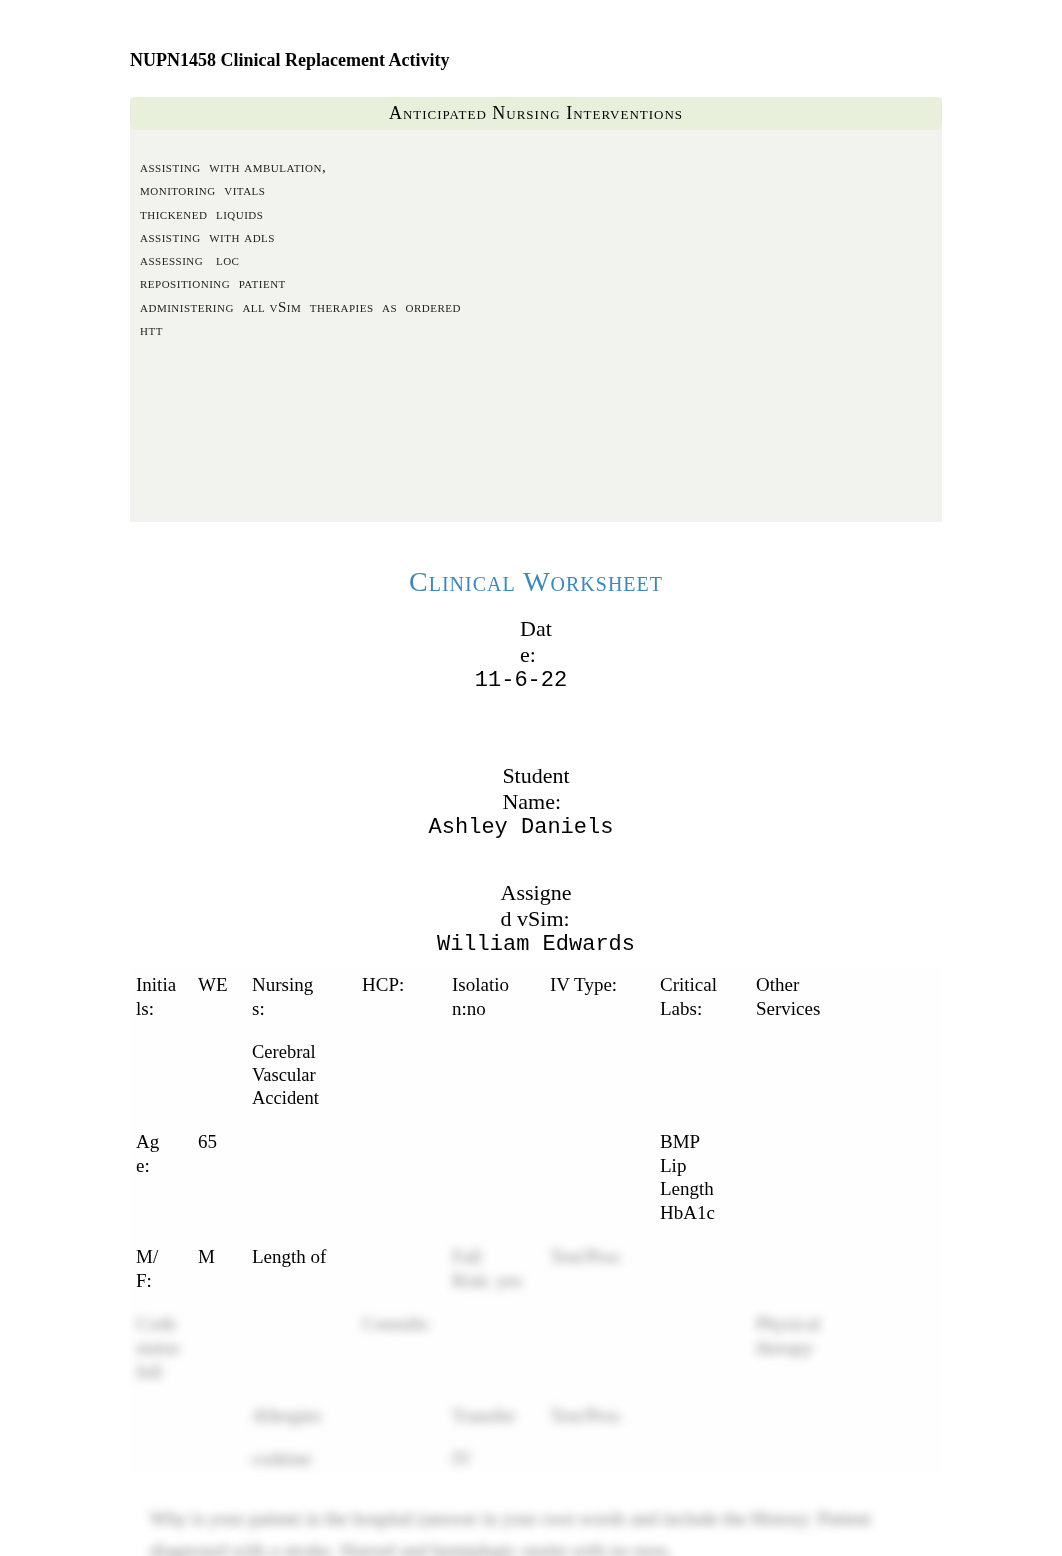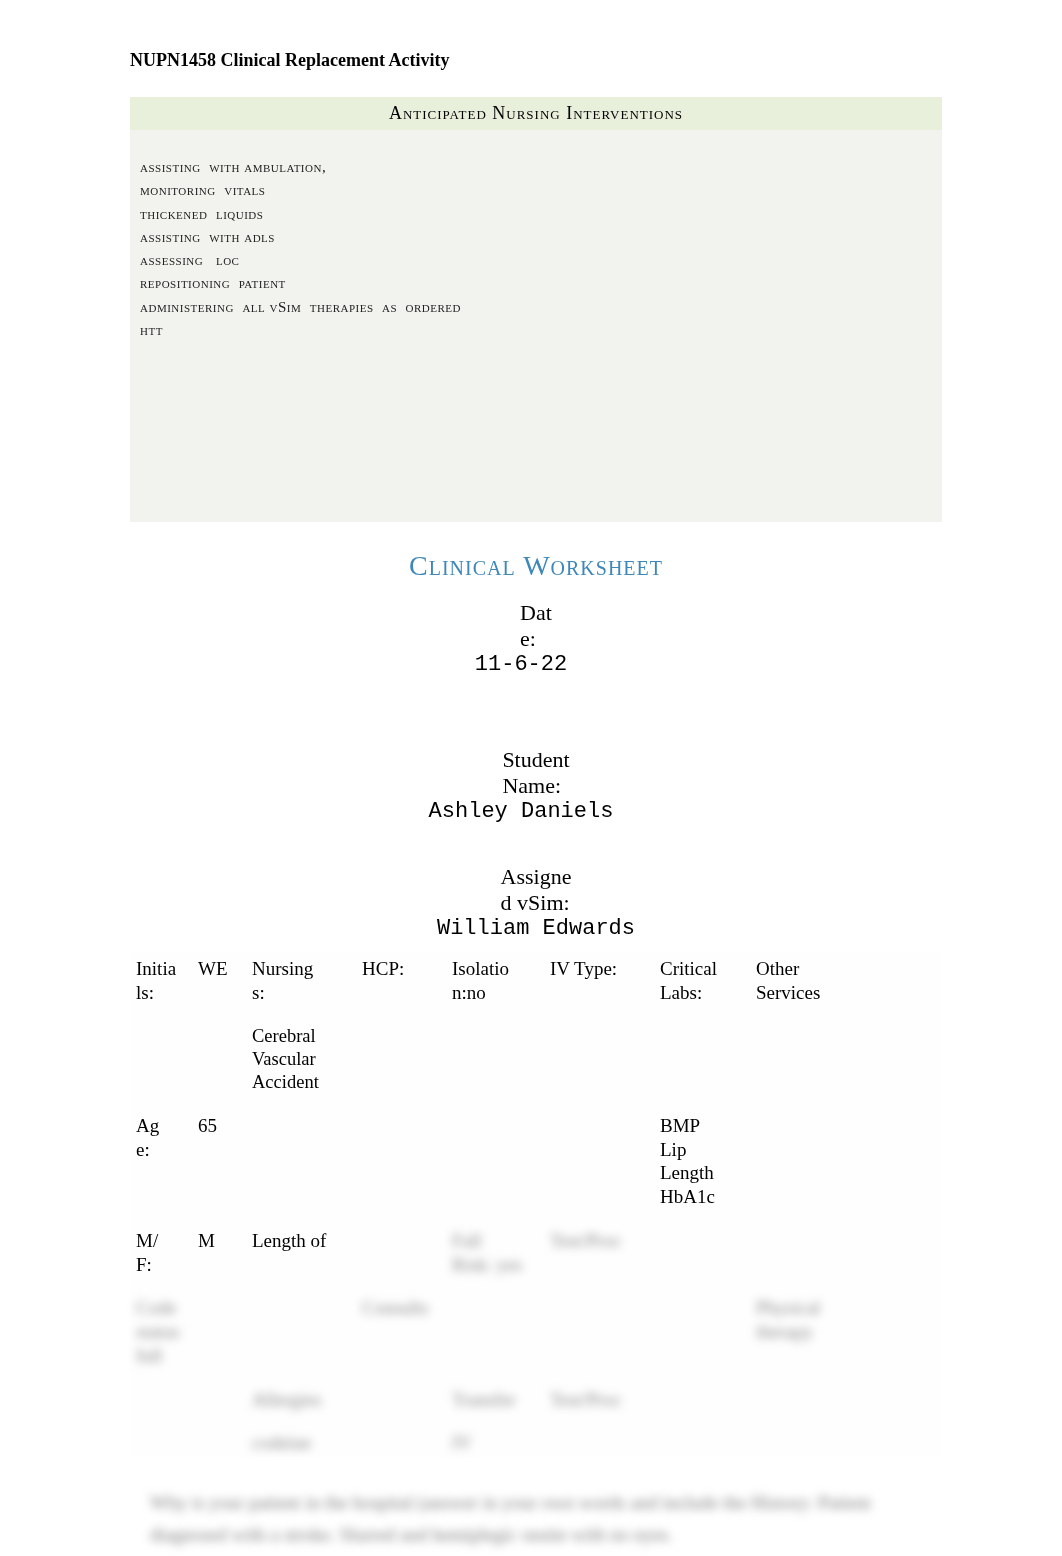--- a/index.html
+++ b/index.html
@@ -23,37 +23,38 @@
     margin-top: 10px;
     padding-bottom: 170px;
   }
   .ani-title {
     background: #e8efdb;
     text-align: center;
     padding: 6px 0;
     font-size: 18px;
     letter-spacing: 1px;
     font-variant: small-caps;
+    border-radius: 6px;
   }
   .ani-body {
     padding: 26px 18px 10px 10px;
     font-size: 15px;
     font-variant: small-caps;
     line-height: 1.55;
     letter-spacing: 0.5px;
     color: #222;
   }
   .ani-body div { white-space: pre-wrap; }
   .worksheet-title {
     text-align: center;
     font-size: 28px;
     color: #3d87b9;
     font-variant: small-caps;
     letter-spacing: 1px;
-    margin-top: 28px;
+    margin-top: 44px;
     margin-bottom: 12px;
   }
   .row1 {
     display: flex;
     align-items: center;
     font-size: 22px;
     padding: 6px 4px 12px 4px;
     flex-direction: column;
   }
   .row1 .lbl { white-space: pre; }

